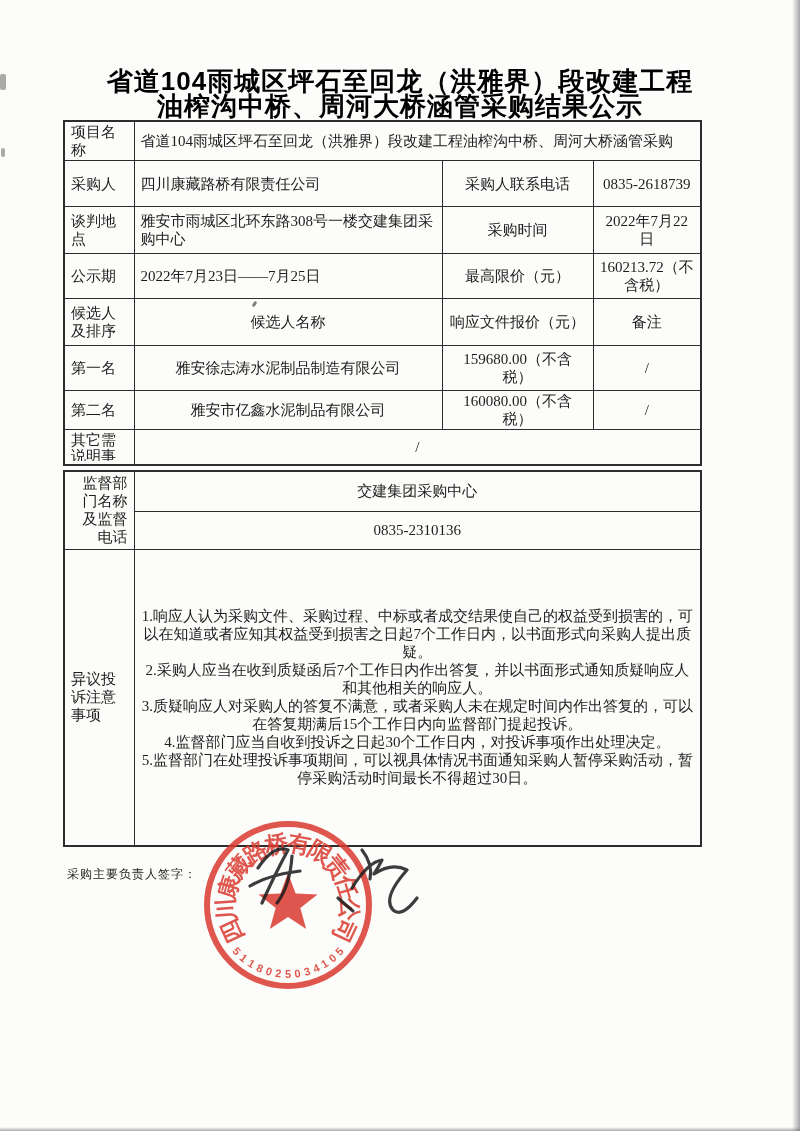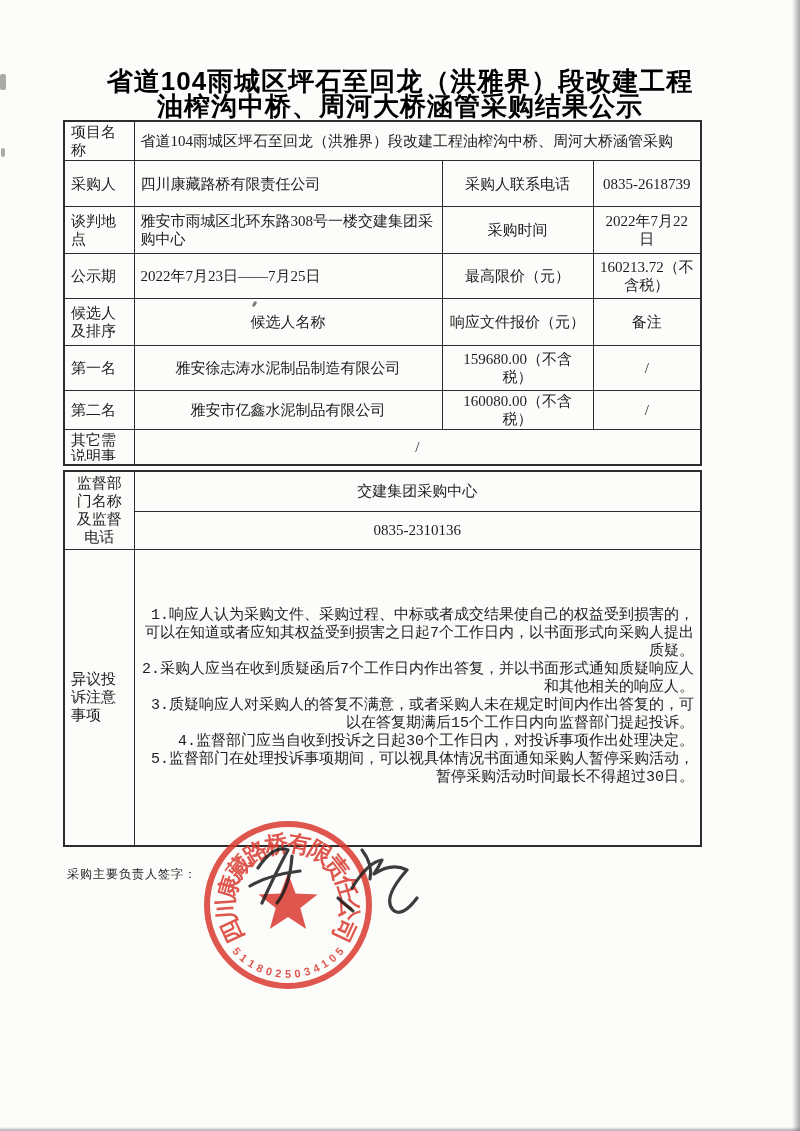--- a/index.html
+++ b/index.html
@@ -29,23 +29,23 @@
   #t1 tr:nth-child(7){height:38px}
   #t1 tr:nth-child(8){height:35px}
   #t2 tr:nth-child(1){height:40px}
   #t2 tr:nth-child(2){height:38px}
   #t2 tr:nth-child(3){height:297px}
   .c{text-align:center;margin-left:32px;}
   .l{text-align:left;padding-left:8px;}
   .lbl{text-align:left;padding:1px 3px;}
   .vtop{vertical-align:top;}
   .cliplab{height:29px;overflow:hidden;line-height:16px;}
-  .suplbl{text-align:center;line-height:20px;padding:1px 2px;margin-left:48px;}
+  .suplbl{text-align:right;line-height:20px;padding:1px 2px;margin-left:48px;}
   .objlbl{line-height:20px;}
-  .objtext{padding:6px 10px;line-height:22.4px;text-align:right;font-family:Liberation Mono, monospace;}
+  .objtext{padding:6px 10px;line-height:22.4px;text-align:center;}
   .sign-label{position:absolute;left:67px;top:866px;font-size:12px;color:#222;letter-spacing:1px;}
   #seal-svg{position:absolute;left:180px;top:798px;width:220px;height:220px;opacity:.85;}
   #sig-svg{position:absolute;left:205px;top:830px;width:240px;height:100px;}
   .edge-shadow-right{position:absolute;top:0;right:0;width:8px;height:100%;
     background:linear-gradient(to right,rgba(110,110,115,0),rgba(95,95,105,0.55));}
   .edge-shadow-bottom{position:absolute;left:0;bottom:0;width:100%;height:4px;
     background:linear-gradient(to bottom,rgba(110,110,115,0),rgba(95,95,105,0.5));}
   .speck{position:absolute;background:rgba(70,70,70,0.45);border-radius:2px;}
   .speck1{left:0;top:74px;width:6px;height:16px;}
   .speck2{left:1px;top:148px;width:4px;height:9px;}

